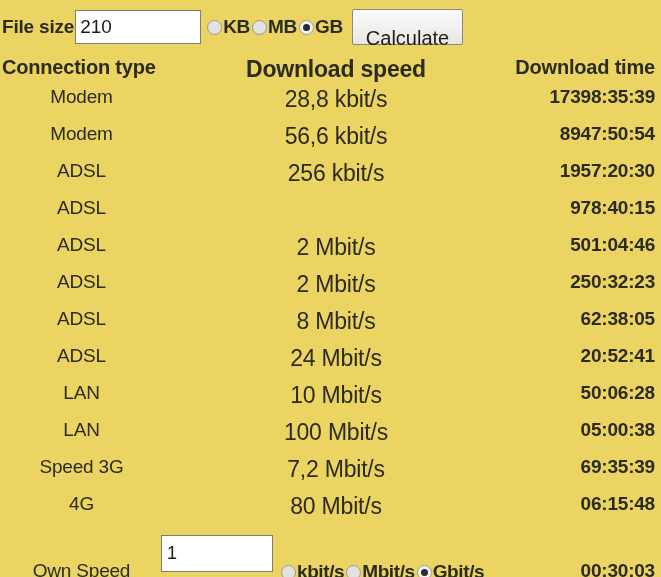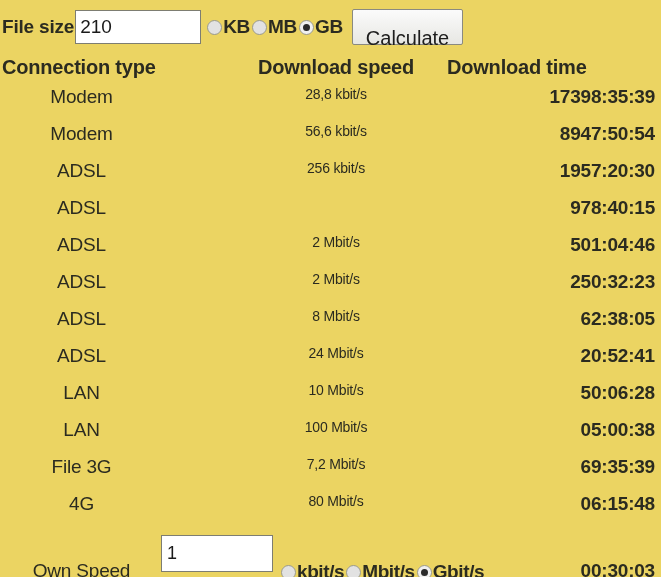--- a/index.html
+++ b/index.html
@@ -125,21 +125,21 @@
     width: 163px;
     text-align: center;
     font-size: 19px;
     letter-spacing: -0.2px;
   }
   .col-speed {
     position: absolute;
     left: 225px;
     width: 222px;
     text-align: center;
-    font-size: 14px;
+    font-size: 23px;
     letter-spacing: -0.2px;
   }
   .col-time {
     position: absolute;
     left: 447px;
     width: 208px;
     text-align: right;
     font-size: 19px;
     font-weight: 700;
     letter-spacing: -0.2px;
@@ -149,26 +149,26 @@
     width: 200px;
     text-align: left;
     font-weight: 700;
     font-size: 20px;
   }
   .thead .col-speed {
     left: 225px;
     width: 222px;
     text-align: center;
     font-weight: 700;
-    font-size: 20px;
+    font-size: 23px;
   }
   .thead .col-time {
     left: 447px;
     width: 208px;
-    text-align: left;
+    text-align: right;
     font-weight: 700;
     font-size: 20px;
   }
 
   
   .own-row {
     position: absolute;
     left: 0;
     top: 548px;
     width: 661px;
@@ -299,21 +299,21 @@
           <div class="col-type">LAN</div>
           <div class="col-speed">10 Mbit/s</div>
           <div class="col-time">50:06:28</div>
         </div>
         <div class="trow">
           <div class="col-type">LAN</div>
           <div class="col-speed">100 Mbit/s</div>
           <div class="col-time">05:00:38</div>
         </div>
         <div class="trow">
-          <div class="col-type">File 3G</div>
+          <div class="col-type">Speed 3G</div>
           <div class="col-speed">7,2 Mbit/s</div>
           <div class="col-time">69:35:39</div>
         </div>
         <div class="trow">
           <div class="col-type">4G</div>
           <div class="col-speed">80 Mbit/s</div>
           <div class="col-time">06:15:48</div>
         </div>
       </div>
   </div>

